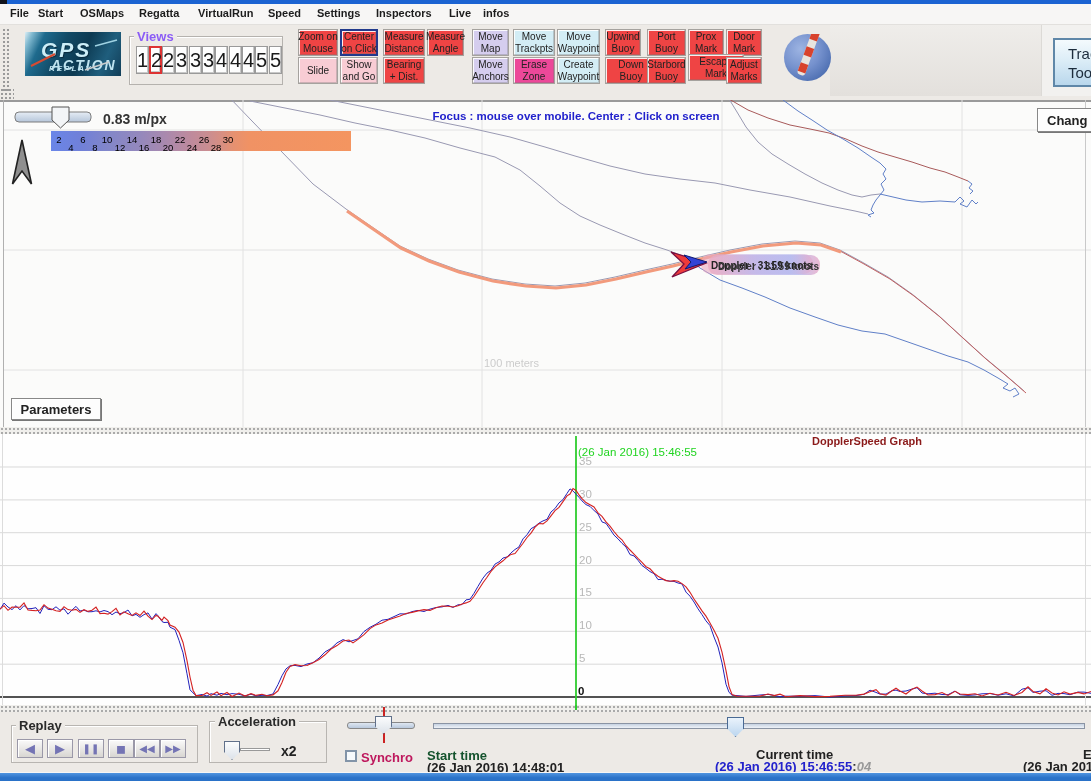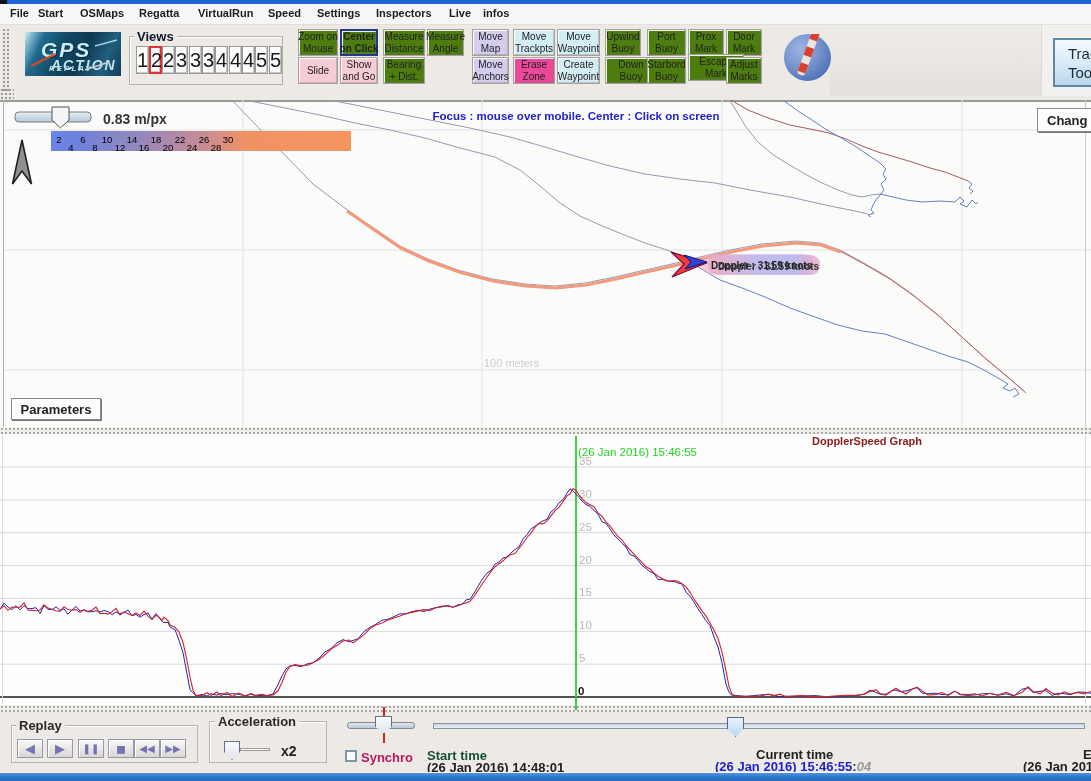--- a/index.html
+++ b/index.html
@@ -13,35 +13,35 @@
 background-image:radial-gradient(circle,#9a9a9a 1px,rgba(0,0,0,0) 1.1px);
 background-size:4px 4px;}
 .logo{left:25px;top:32px;width:96px;height:44px;overflow:hidden;
 background:linear-gradient(115deg,#dceef5 0%,#7fb8cf 7%,#1e6a8d 18%,#124a66 38%,#0d3a52 58%,#1f5e7d 80%,#123e58 100%);}
 .logo .g1{position:absolute;left:16px;top:6px;font-size:21px;font-weight:bold;font-style:italic;
 color:#cdeef8;letter-spacing:2px;text-shadow:1px 1px 1px #0a2c40;}
 .logo .g2{position:absolute;left:26px;top:25px;font-size:14px;font-weight:bold;font-style:italic;color:#bfe4f0;letter-spacing:2px;}
 .logo .g3{position:absolute;left:24px;top:32px;font-size:8px;font-weight:bold;font-style:italic;color:#bfe4f0;letter-spacing:2px;}
 .viewsbox{left:129px;top:36px;width:154px;height:49px;border:1px solid #b5b2ae;
 box-shadow:inset 1px 1px 0 #fff;}
-.viewslbl{left:134px;top:29px;font-size:13px;font-weight:bold;color:#0f172a;background:#edeae6;padding:0 3px;}
+.viewslbl{left:134px;top:29px;font-size:13px;font-weight:bold;color:#8b5cf6;background:#edeae6;padding:0 3px;}
 .vbtn{position:absolute;top:46px;width:13px;height:28px;background:#fdfdfd;
 border:1px solid #9a9a9a;box-shadow:inset -1px -1px 0 #c8c8c8,inset 1px 1px 0 #fff;
 font-size:20px;color:#1a1a1a;text-align:center;line-height:26px;}
 .vbtn.sel{border:2px solid #d33;line-height:24px;}
 .tbtn{position:absolute;height:27px;border:1px solid #a5a29e;
 box-shadow:inset -1px -1px 0 rgba(120,120,120,.35),inset 1px 1px 0 rgba(255,255,255,.9);
 font-size:10px;color:#222;text-align:center;display:flex;align-items:center;justify-content:center;line-height:1.18;}
 .tbtn span{white-space:nowrap;}
-.wheat{background:#4d7c0f;}
+.wheat{background:#ef4444;}
 .lav{background:#d5cdee;}
 .cyanb{background:#d3edf5;}
 .pinkb{background:#f8ccd4;}
 .greenb{background:#ec4899;}
-.sel2{border:2px solid #223a8c;font-weight:bold;}
+.sel2{border:2px solid #223a8c;}
 .darkzone{left:830px;top:25px;width:211px;height:71px;background:linear-gradient(#efedea,#e3e0dc);}
 .rightpanel{left:1041px;top:25px;width:50px;height:71px;background:#f2f1ef;border-left:1px solid #dcdad6;}
 .trabtn{left:1053px;top:38px;width:70px;height:49px;background:linear-gradient(#f4fafd,#dcedf7 45%,#b9d7ec);
 border:2px solid #5f87a8;font-size:15px;color:#1c2c3c;padding-top:4px;padding-left:13px;line-height:19px;}
 .sphere{left:784px;top:34px;width:47px;height:47px;border-radius:50%;
 background:radial-gradient(circle at 35% 32%,#9db4e2 0%,#7591cd 45%,#5273b5 75%,#44619f 100%);}
 .mappanel{left:0;top:100px;width:1091px;height:327px;background:#fbfbfa;border-top:2px solid #9a9a9a;}
 .splitter{left:0;width:1091px;height:7px;background:#f0efec;
 background-image:radial-gradient(circle,#aaa 0.8px,rgba(0,0,0,0) 0.9px);background-size:4px 4px;}
 .graphpanel{left:0;top:434px;width:1091px;height:271px;background:#fefefe;}

